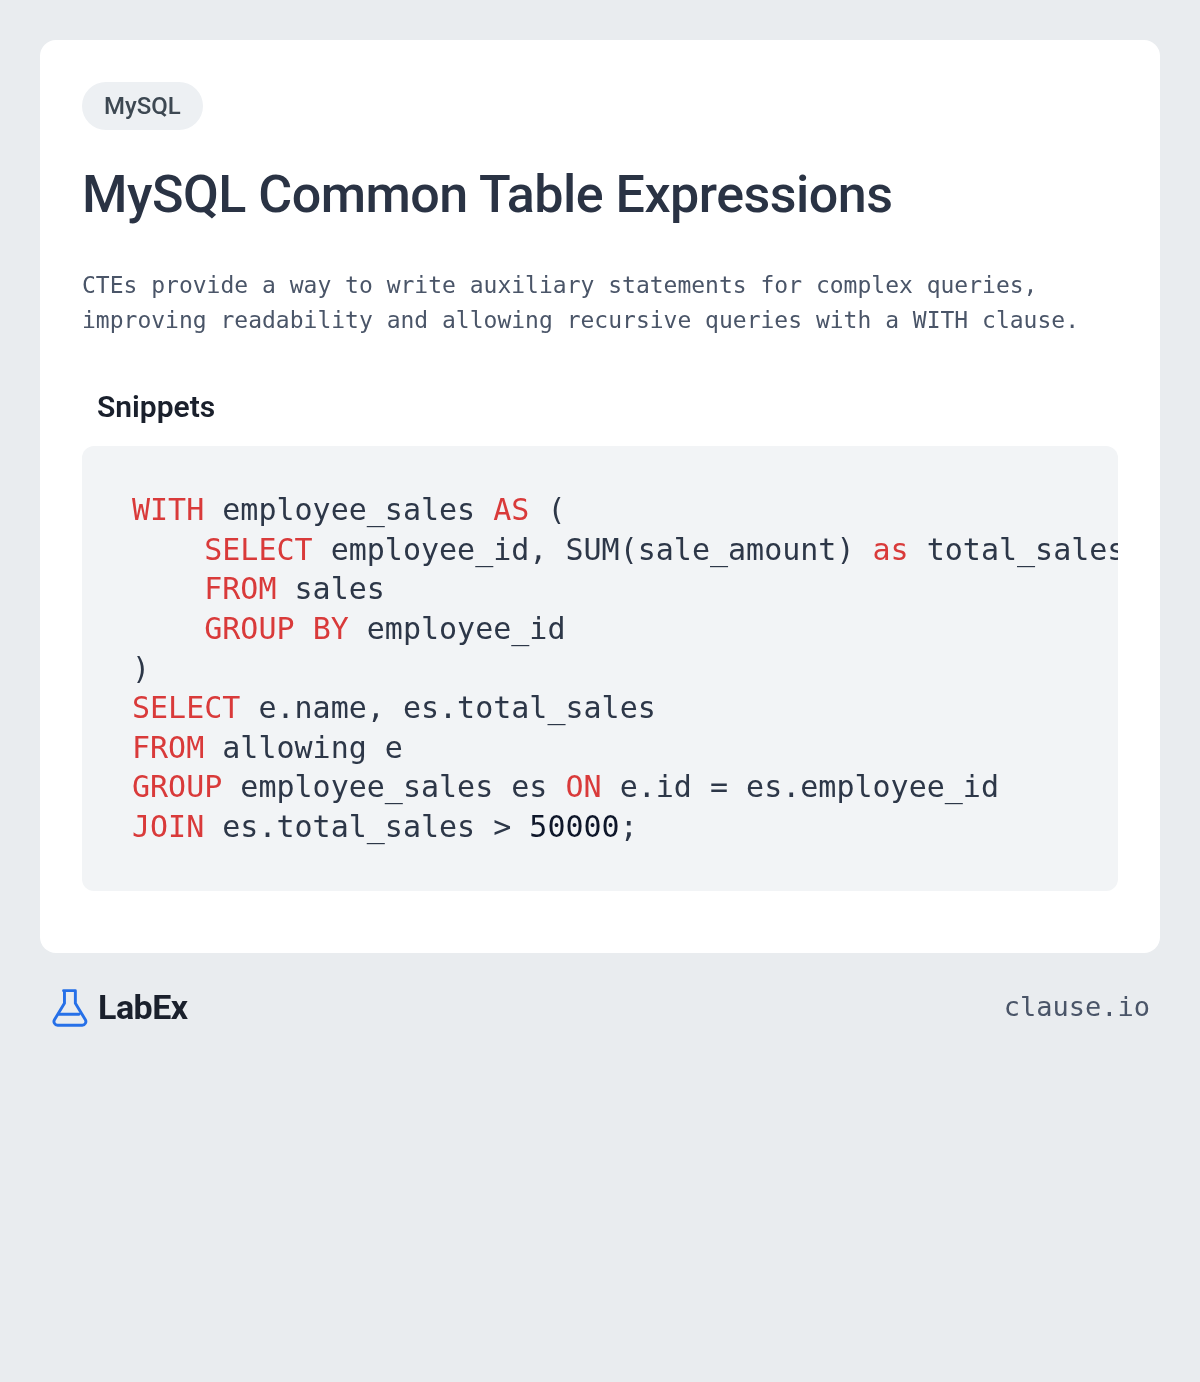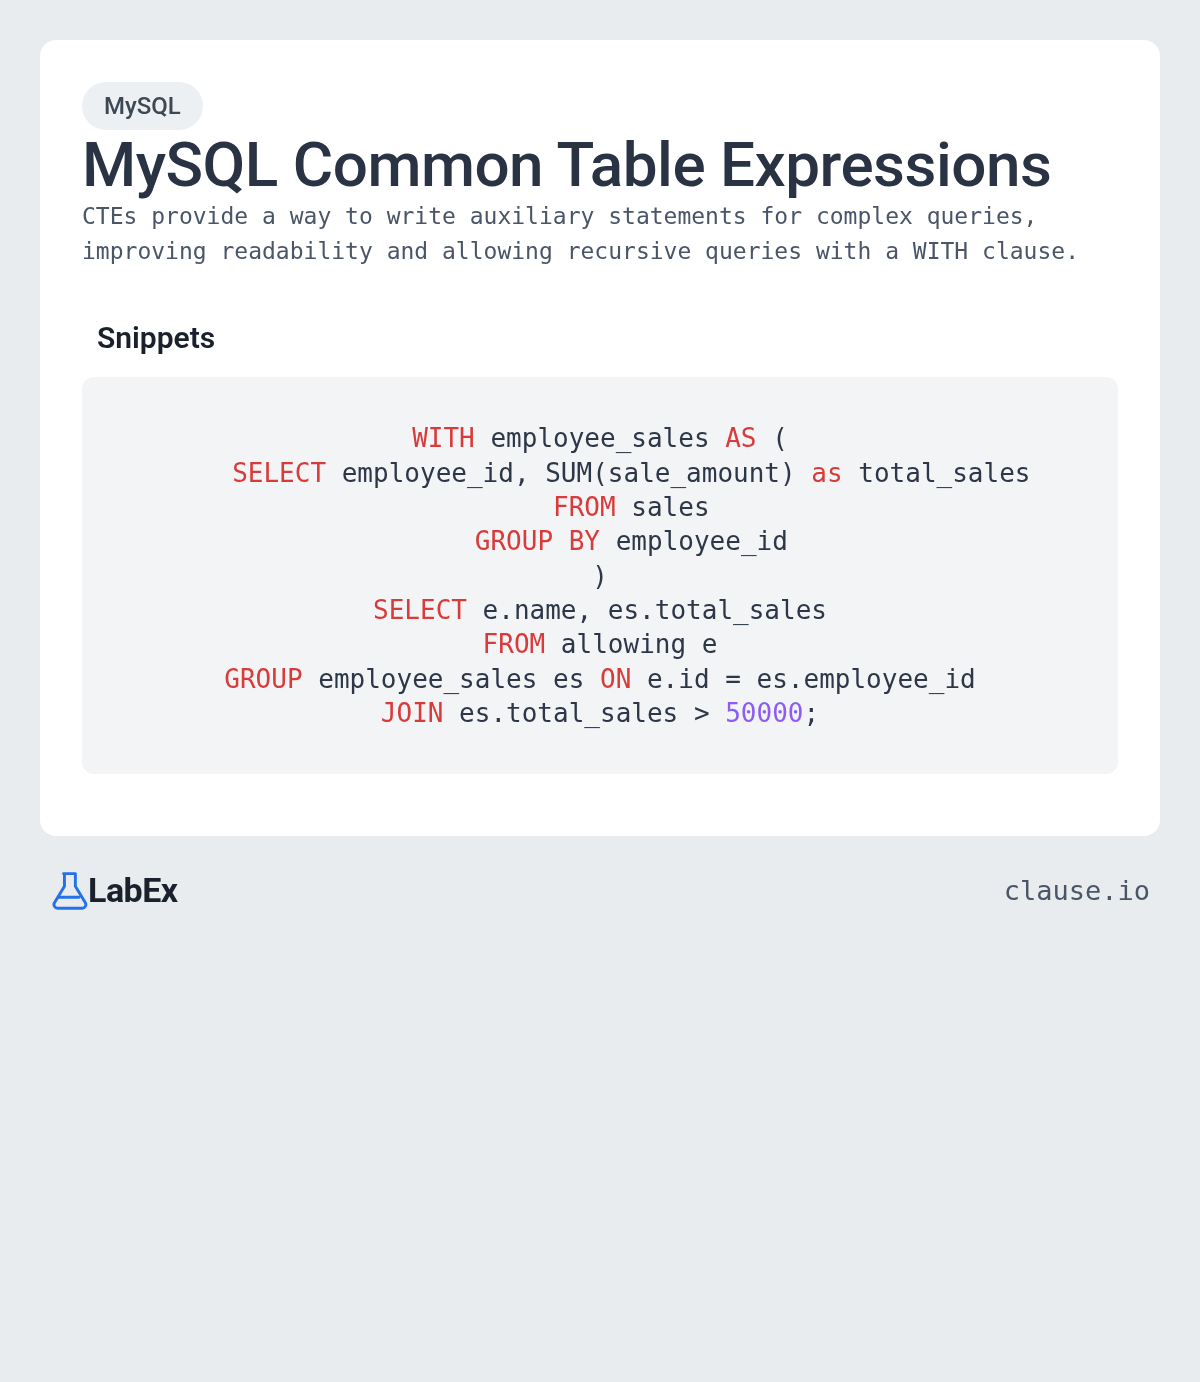--- a/index.html
+++ b/index.html
@@ -22,26 +22,28 @@
     padding: 42px 42px 62px 42px;
   }
   .tag {
     display: inline-block;
     background: #edf0f3;
     color: #3d4852;
     font-size: 24px;
     font-weight: 500;
     padding: 10px 22px;
     border-radius: 999px;
+    margin-bottom: 36px;
   }
   .title {
-    font-size: 62px;
+    font-size: 52px;
     font-weight: 500;
     line-height: 1.12;
     color: #2a3344;
+    margin-bottom: 44px;
     letter-spacing: -0.5px;
   }
   .description {
     font-family: ui-monospace, SFMono-Regular, Menlo, Consolas, monospace;
     font-size: 23px;
     line-height: 1.5;
     color: #4a5568;
     margin-bottom: 52px;
   }
   .section-heading {
@@ -49,38 +51,38 @@
     font-weight: 600;
     color: #1a202c;
     margin-bottom: 22px;
     margin-left: 15px;
   }
   .code-block {
     background: #f2f4f6;
     border-radius: 12px;
     padding: 44px 50px;
     font-family: ui-monospace, SFMono-Regular, Menlo, Consolas, monospace;
-    font-size: 26px;
+    font-size: 30px;
     line-height: 1.32;
     color: #2d3748;
     white-space: pre;
     overflow-x: auto;
-    text-align: center;
   }
   .kw { color: #d93a3a; }
-  .num { color: #8b5cf6; }
+  .num { color: #0f172a; }
   .footer {
     display: flex;
     align-items: center;
     justify-content: space-between;
     padding: 34px 10px 0 10px;
   }
   .logo-wrap {
     display: flex;
     align-items: center;
+    gap: 10px;
   }
   .logo-text {
     font-size: 34px;
     font-weight: 700;
     color: #1a202c;
     letter-spacing: -0.5px;
   }
   .site {
     font-family: ui-monospace, SFMono-Regular, Menlo, Consolas, monospace;
     font-size: 27px;

